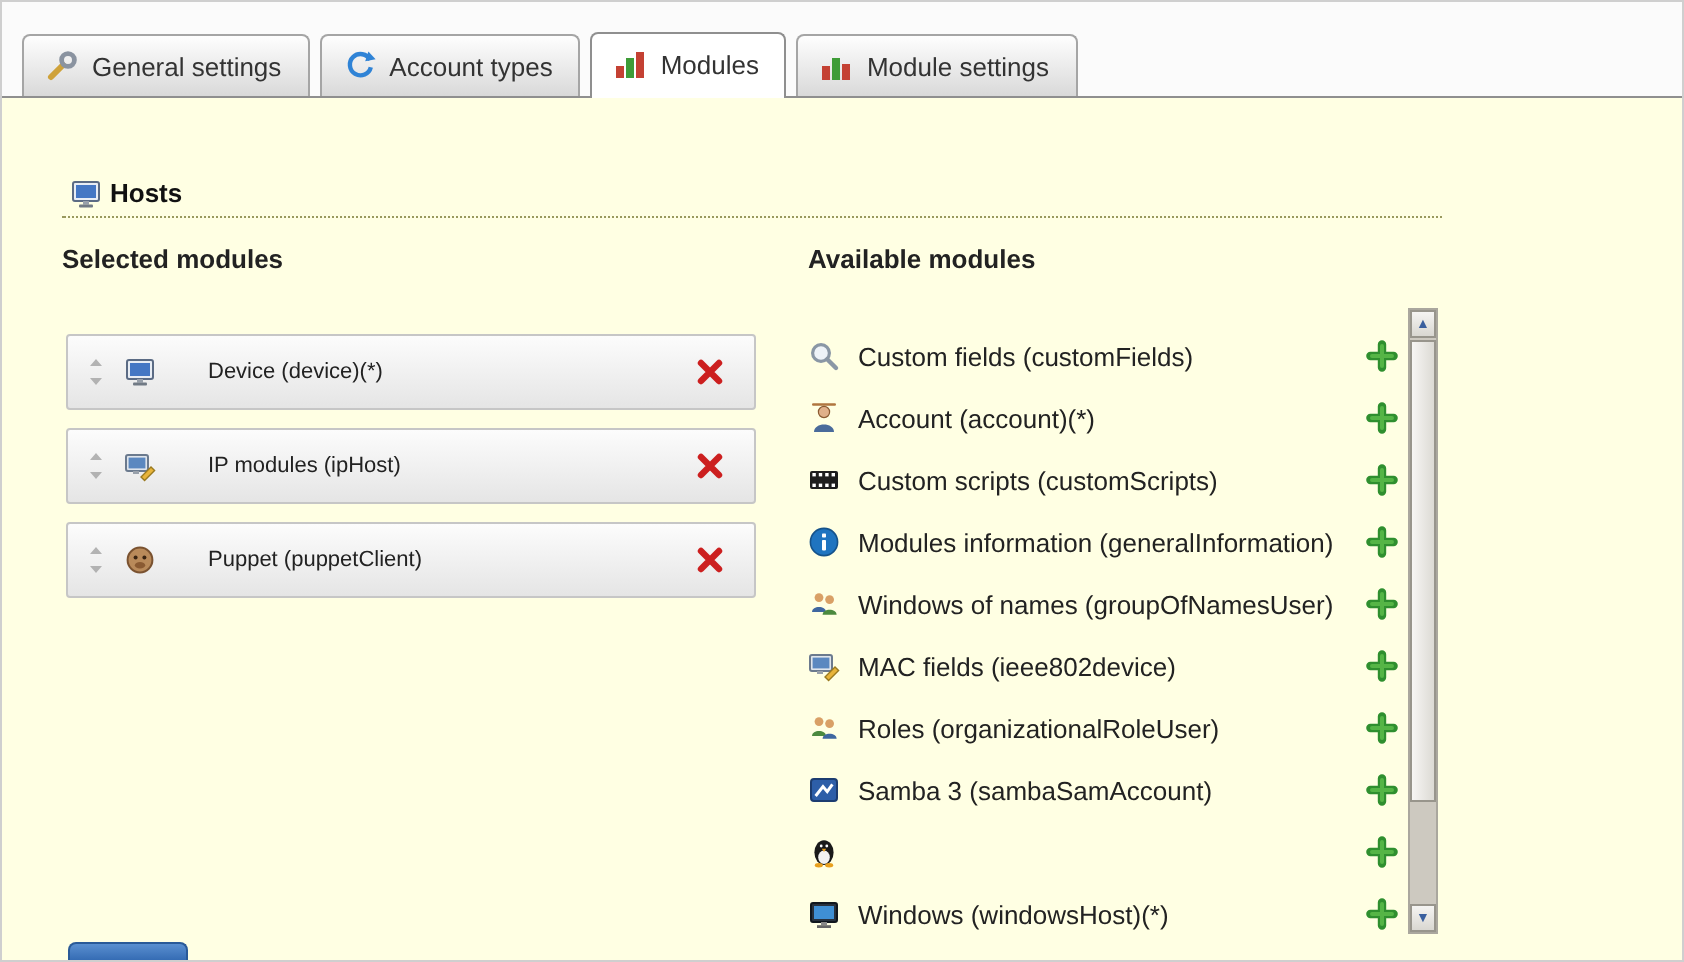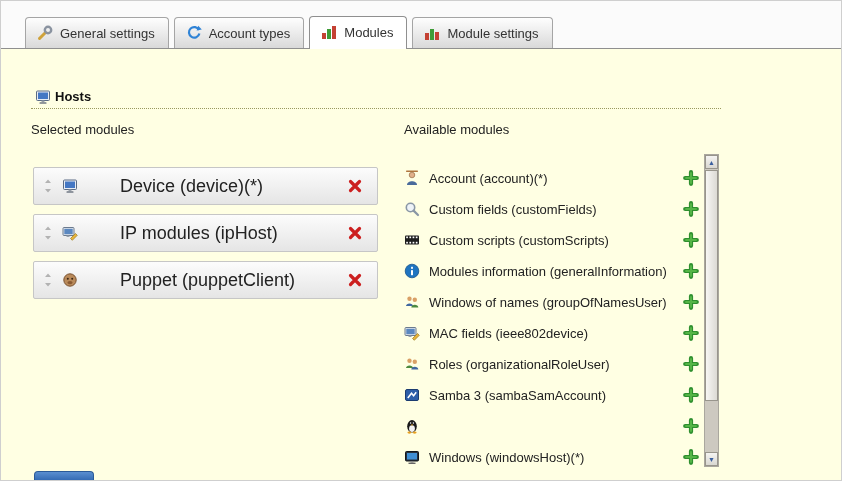--- a/index.html
+++ b/index.html
@@ -5,21 +5,21 @@
   html,body{margin:0;padding:0;}
   body{font-family:"Liberation Sans", sans-serif; background:#e8e8e8;}
   .page{
     position:relative; width:842px; height:481px; overflow:hidden;
     background:#ffffe3; border:1px solid #cfcfcf; box-sizing:border-box;
   }
   
   .tabbar{
     position:absolute; left:0; top:0; right:0; height:48px;
     background:#fbfbfb; border-bottom:1px solid #8f8f8f;
-    display:flex; align-items:flex-end; padding-left:24px; box-sizing:border-box;
+    display:flex; align-items:flex-end; padding-left:10px; box-sizing:border-box;
   }
   .tab{
     display:flex; align-items:center; gap:7px;
     padding:7px 13px 7px 11px; margin-right:5px;
     border:1px solid #a5a5a5; border-bottom:none;
     border-radius:4px 4px 0 0;
     background:linear-gradient(#fefefe,#d9d9d9);
     font-size:13px; color:#333; cursor:pointer; position:relative;
     white-space:nowrap;
   }
@@ -32,41 +32,41 @@
   .hosts-heading{
     position:absolute; left:34px; top:88px;
     display:flex; align-items:flex-start; gap:4px;
     font-size:13px; font-weight:bold; color:#111;
   }
   .dotted-sep{
     position:absolute; left:30px; top:106px; width:690px; height:1px;
     border-bottom:1px dotted #99995e;
   }
   .col-heading{
-    position:absolute; top:121px; font-size:13px; color:#222;
+    position:absolute; top:121px; font-size:13px; color:#222;font-weight:bold;
   }
   .col-heading.sel{left:30px;}
   .col-heading.avail{left:403px;}
   
   .sel-col{
     position:absolute; left:32px; top:166px; width:345px;
     display:flex; flex-direction:column; gap:9px;
   }
   .sel-row{
     height:38px; box-sizing:border-box;
     display:flex; align-items:center;
     padding:0 14px 0 8px;
     border:1px solid #c6c6c6; border-radius:2px;
     background:linear-gradient(#fcfcfc,#e5e5e5);
     cursor:move;
   }
   .drag{display:inline-flex; width:12px; height:14px; opacity:.85;}
   .micon{display:inline-flex; width:16px; height:16px; flex:0 0 16px;}
   .sel-row .micon{margin-left:8px;}
-  .mlabel{margin-left:42px; font-size:18px; color:#222;}
+  .mlabel{margin-left:26px; font-size:11px; color:#222;}
   .del{margin-left:auto; display:inline-flex; width:16px; height:16px; cursor:pointer;}
   
   .av-col{
     position:absolute; left:403px; top:166px; width:300px;
     display:flex; flex-direction:column; gap:9px;
   }
   .av-row{
     display:flex; align-items:center; min-height:22px;
   }
   .alabel{
@@ -239,42 +239,42 @@
       </span>
     </div>
 
   </div>
 
   <div class="av-col">
 
     <div class="av-row">
       <span class="micon">
         <svg viewBox="0 0 16 16" width="16" height="16">
+          <circle cx="6.5" cy="6.5" r="4.2" fill="#eef3f8" stroke="#8a97a5" stroke-width="1.6"></circle>
+          <path d="M9.6 9.6 L14 14" stroke="#8a97a5" stroke-width="2.2" stroke-linecap="round"></path>
+        </svg>
+      </span>
+      <span class="alabel">Custom fields (customFields)</span>
+      <span class="add">
+        <svg viewBox="0 0 16 16" width="16" height="16">
+          <path d="M8 2.2 V13.8 M2.2 8 H13.8" stroke="#2f8f2f" stroke-width="4.2" stroke-linecap="round"></path>
+          <path d="M8 3 V13 M3 8 H13" stroke="#55b546" stroke-width="2" stroke-linecap="round"></path>
+        </svg>
+      </span>
+    </div>
+
+    <div class="av-row">
+      <span class="micon">
+        <svg viewBox="0 0 16 16" width="16" height="16">
           <rect x="2" y="0.6" width="12" height="1.3" rx="0.6" fill="#b0763f"></rect>
           <circle cx="8" cy="5" r="2.8" fill="#e0b08a" stroke="#8a5a32" stroke-width="0.6"></circle>
           <path d="M3 15 C3 10 13 10 13 15 Z" fill="#4a6b9b"></path>
         </svg>
       </span>
       <span class="alabel">Account (account)(*)</span>
-      <span class="add">
-        <svg viewBox="0 0 16 16" width="16" height="16">
-          <path d="M8 2.2 V13.8 M2.2 8 H13.8" stroke="#2f8f2f" stroke-width="4.2" stroke-linecap="round"></path>
-          <path d="M8 3 V13 M3 8 H13" stroke="#55b546" stroke-width="2" stroke-linecap="round"></path>
-        </svg>
-      </span>
-    </div>
-
-    <div class="av-row">
-      <span class="micon">
-        <svg viewBox="0 0 16 16" width="16" height="16">
-          <circle cx="6.5" cy="6.5" r="4.2" fill="#eef3f8" stroke="#8a97a5" stroke-width="1.6"></circle>
-          <path d="M9.6 9.6 L14 14" stroke="#8a97a5" stroke-width="2.2" stroke-linecap="round"></path>
-        </svg>
-      </span>
-      <span class="alabel">Custom fields (customFields)</span>
       <span class="add">
         <svg viewBox="0 0 16 16" width="16" height="16">
           <path d="M8 2.2 V13.8 M2.2 8 H13.8" stroke="#2f8f2f" stroke-width="4.2" stroke-linecap="round"></path>
           <path d="M8 3 V13 M3 8 H13" stroke="#55b546" stroke-width="2" stroke-linecap="round"></path>
         </svg>
       </span>
     </div>
 
     <div class="av-row">
       <span class="micon">

